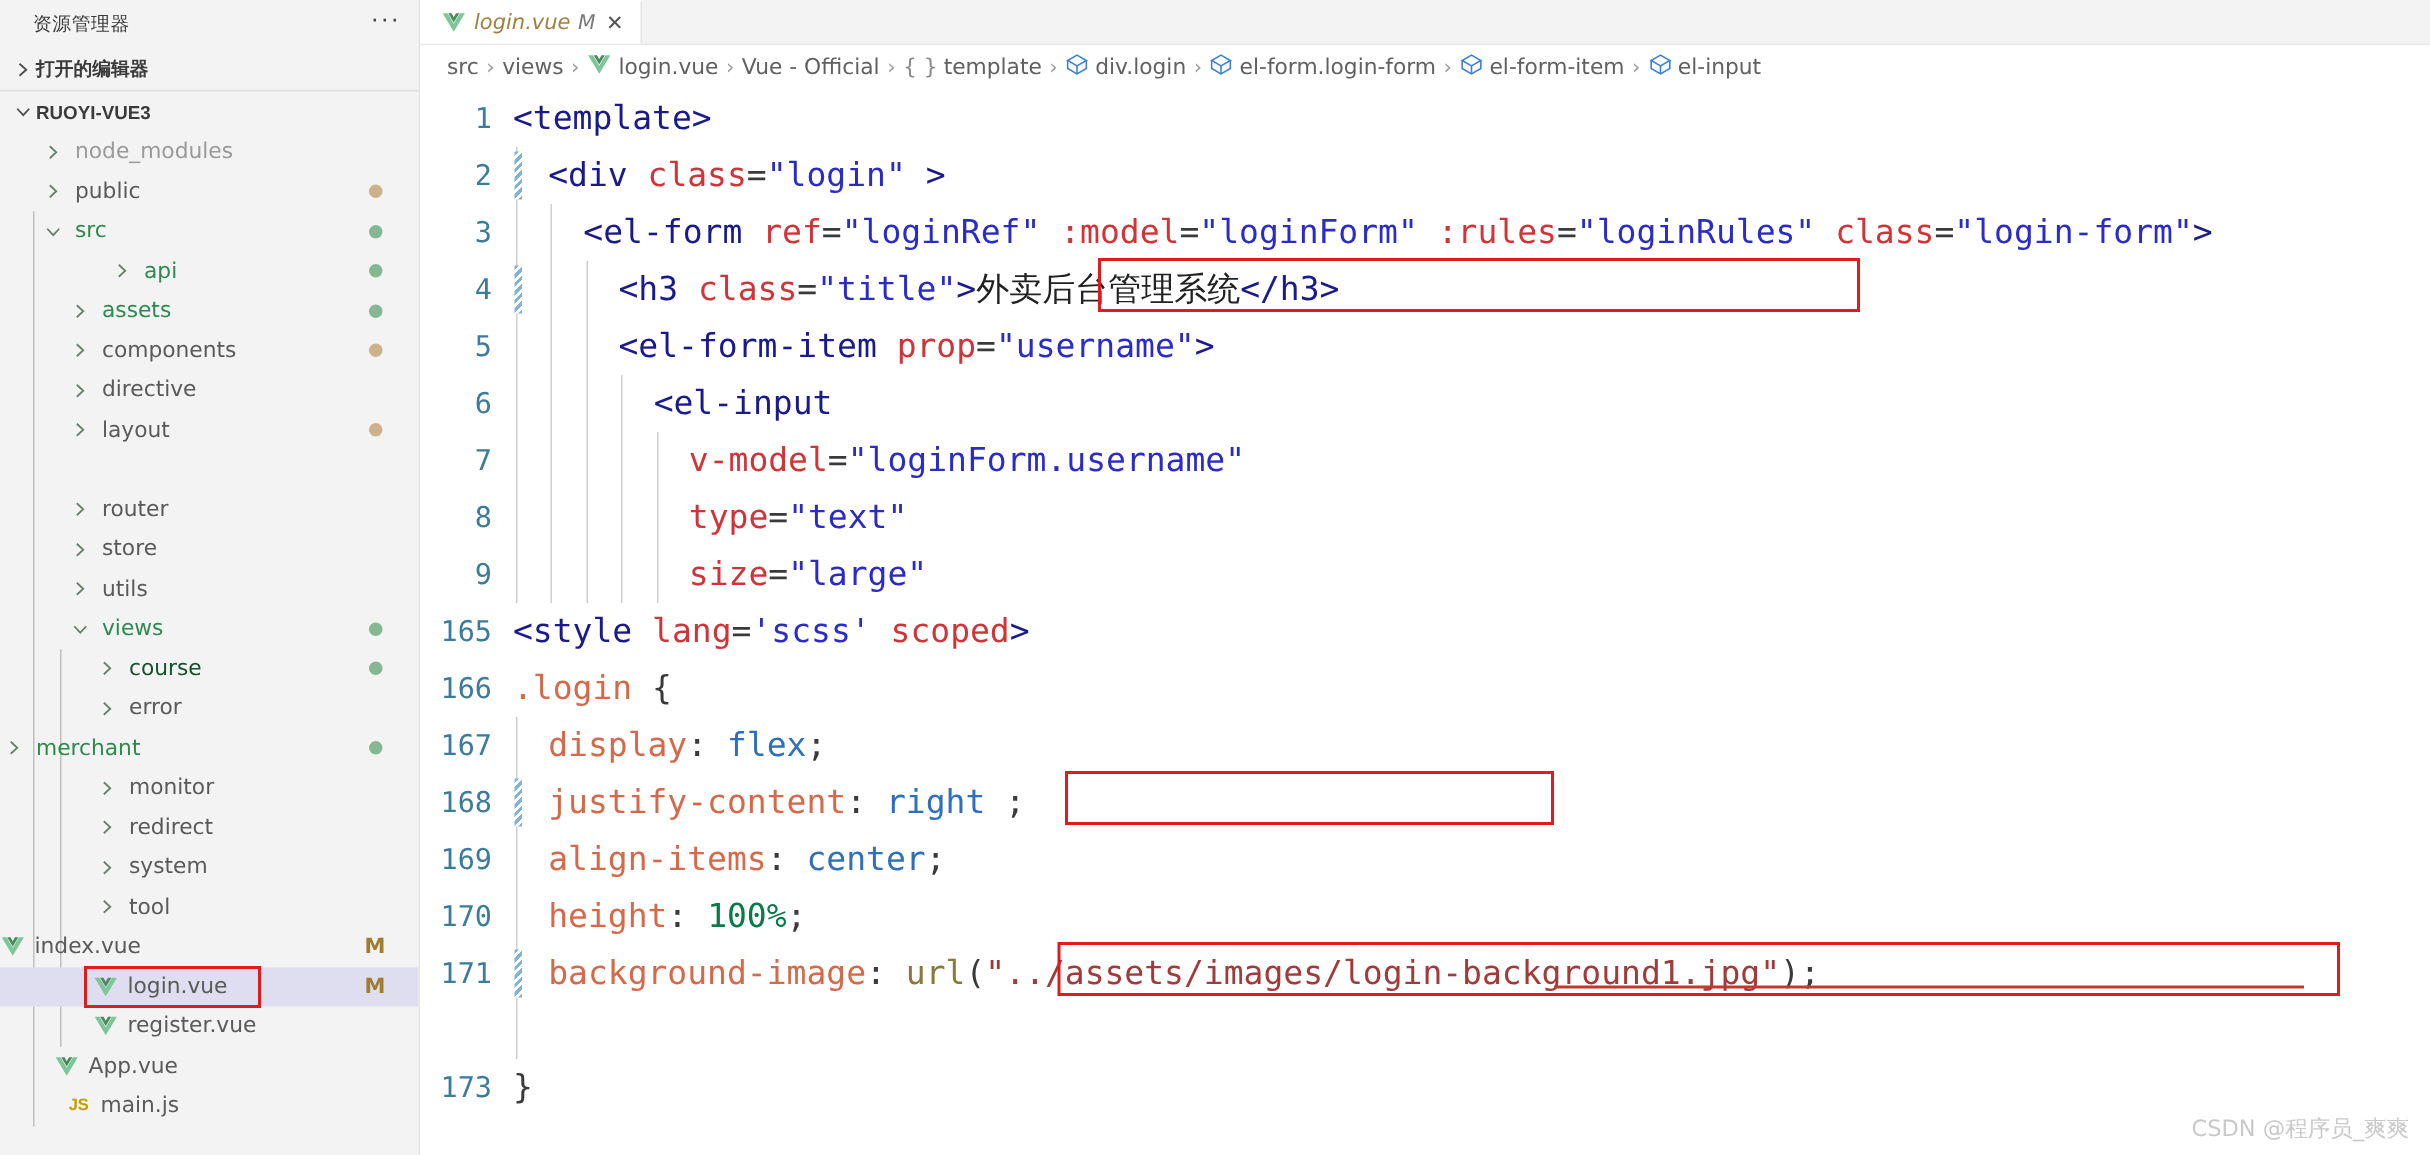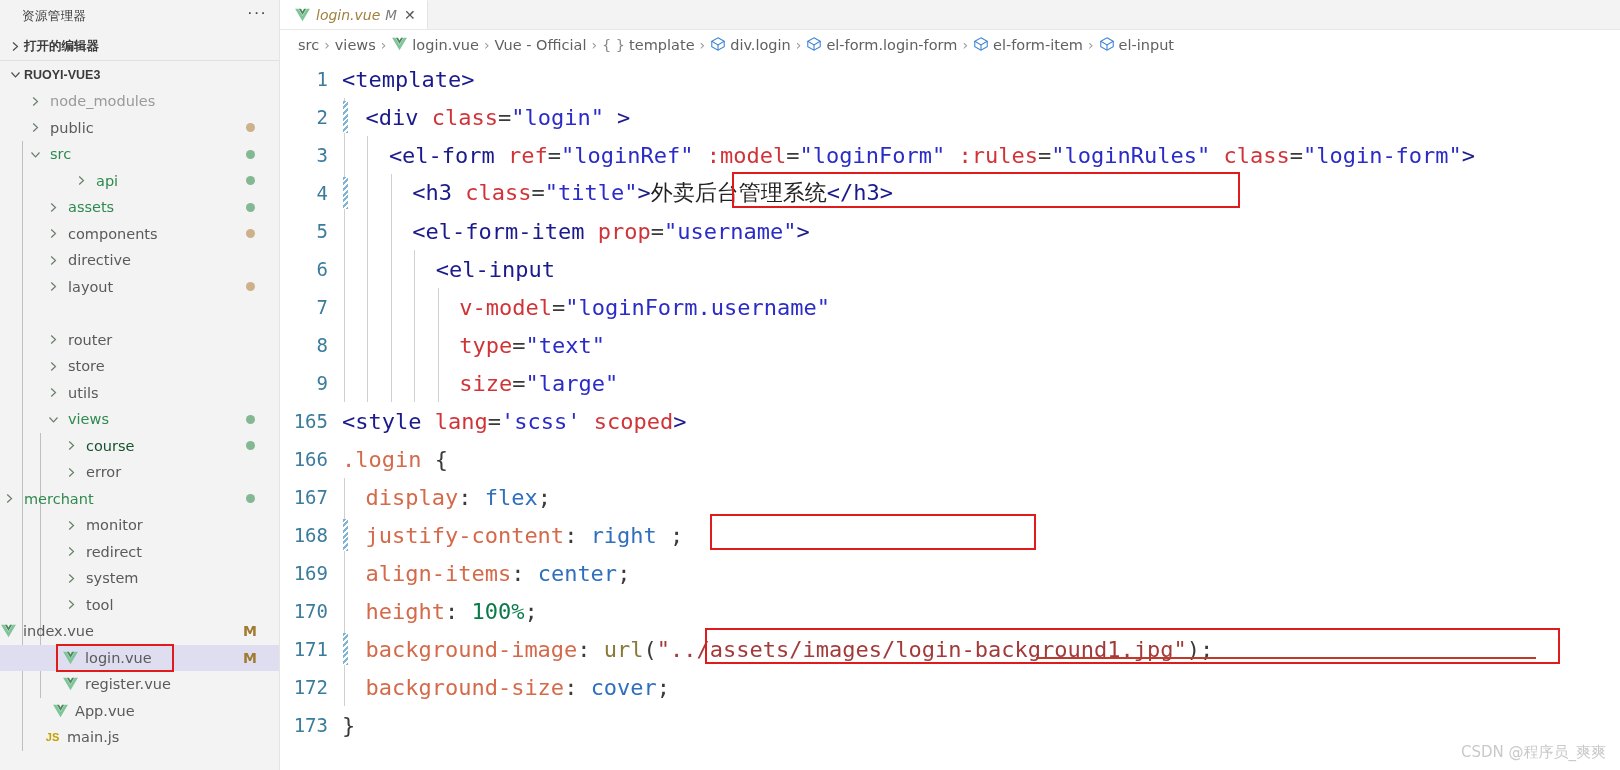--- a/index.html
+++ b/index.html
@@ -401,21 +401,21 @@
           <span class="badge">M</span>
         </div>
         <div class="sel-outline" style="left: 56px; top: 555.5px; width: 118px; height: 28.5px;"></div>
         <div class="row" style="position: absolute; top: 583px; left: 0px; right: 0px; padding-left: 62px;">
           <span class="vue-ic"><svg width="17" height="14" viewBox="0 0 20 17">
               <path d="M1 1 L5 1 L10 9.5 L15 1 L19 1 L10 16 Z" fill="#7ec699"></path>
               <path d="M5.5 1 L8.2 1 L10 4.2 L11.8 1 L14.5 1 L10 8.5 Z" fill="#4b8a5c"></path>
             </svg></span>
           <span class="lbl" style="margin-left:6px;color:#5a5a5a">register.vue</span>
         </div>
-        <div class="row" style="position: absolute; top: 609.5px; left: 0px; right: 0px; padding-left: 52px;">
+        <div class="row" style="position: absolute; top: 609.5px; left: 0px; right: 0px; padding-left: 36px;">
           <span class="vue-ic"><svg width="17" height="14" viewBox="0 0 20 17">
               <path d="M1 1 L5 1 L10 9.5 L15 1 L19 1 L10 16 Z" fill="#7ec699"></path>
               <path d="M5.5 1 L8.2 1 L10 4.2 L11.8 1 L14.5 1 L10 8.5 Z" fill="#4b8a5c"></path>
             </svg></span>
           <span class="lbl" style="margin-left:6px;color:#5a5a5a">App.vue</span>
         </div>
         <div class="row" style="position: absolute; top: 636px; left: 0px; right: 0px; padding-left: 44px;">
           <span class="js-ic">JS</span>
           <span class="lbl" style="margin-left:6px;color:#5a5a5a">main.js</span>
         </div>
@@ -596,24 +596,20 @@
           <div class="lnum">170</div>
           <div class="ctext" style="margin-left: 23.44px;"><span class="prop">height</span><span class="pun">: </span><span class="num">100%</span><span class="pun">;</span></div>
         </div>
         <div class="ind" style="left: 64px; top: 532px;"></div>
         <div class="cline" style="top: 570px;">
           <div class="lnum">171</div>
           <div class="ctext" style="margin-left: 23.44px;"><span class="prop">background-image</span><span class="pun">: </span><span class="fn">url</span><span class="pun">(</span><span class="str">"../assets/images/login-background1.jpg"</span><span class="pun">);</span></div>
         </div>
         <div class="ind" style="left: 64px; top: 570px;"></div>
         <div class="diffbar" style="top: 573px; height: 32px;"></div>
-        <div class="cline" style="top: 608px;">
-          <div class="lnum">172</div>
-          <div class="ctext" style="margin-left: 23.44px;"><span class="prop">background-size</span><span class="pun">: </span><span class="cval">cover</span><span class="pun">;</span></div>
-        </div>
         <div class="ind" style="left: 64px; top: 608px;"></div>
         <div class="cline" style="top: 646px;">
           <div class="lnum">173</div>
           <div class="ctext" style="margin-left: 0px;"><span class="pun">}</span></div>
         </div>
         <div class="hl-box" style="left: 452px; top: 112px; width: 508px; height: 36px;"></div>
         <div class="hl-box" style="left: 430px; top: 454px; width: 326px; height: 36px;"></div>
         <div class="hl-box" style="left: 425px; top: 568px; width: 855px; height: 36px;"></div>
         <div class="squiggle" style="left: 756px; top: 597px; width: 500px;"></div>
       </div>

